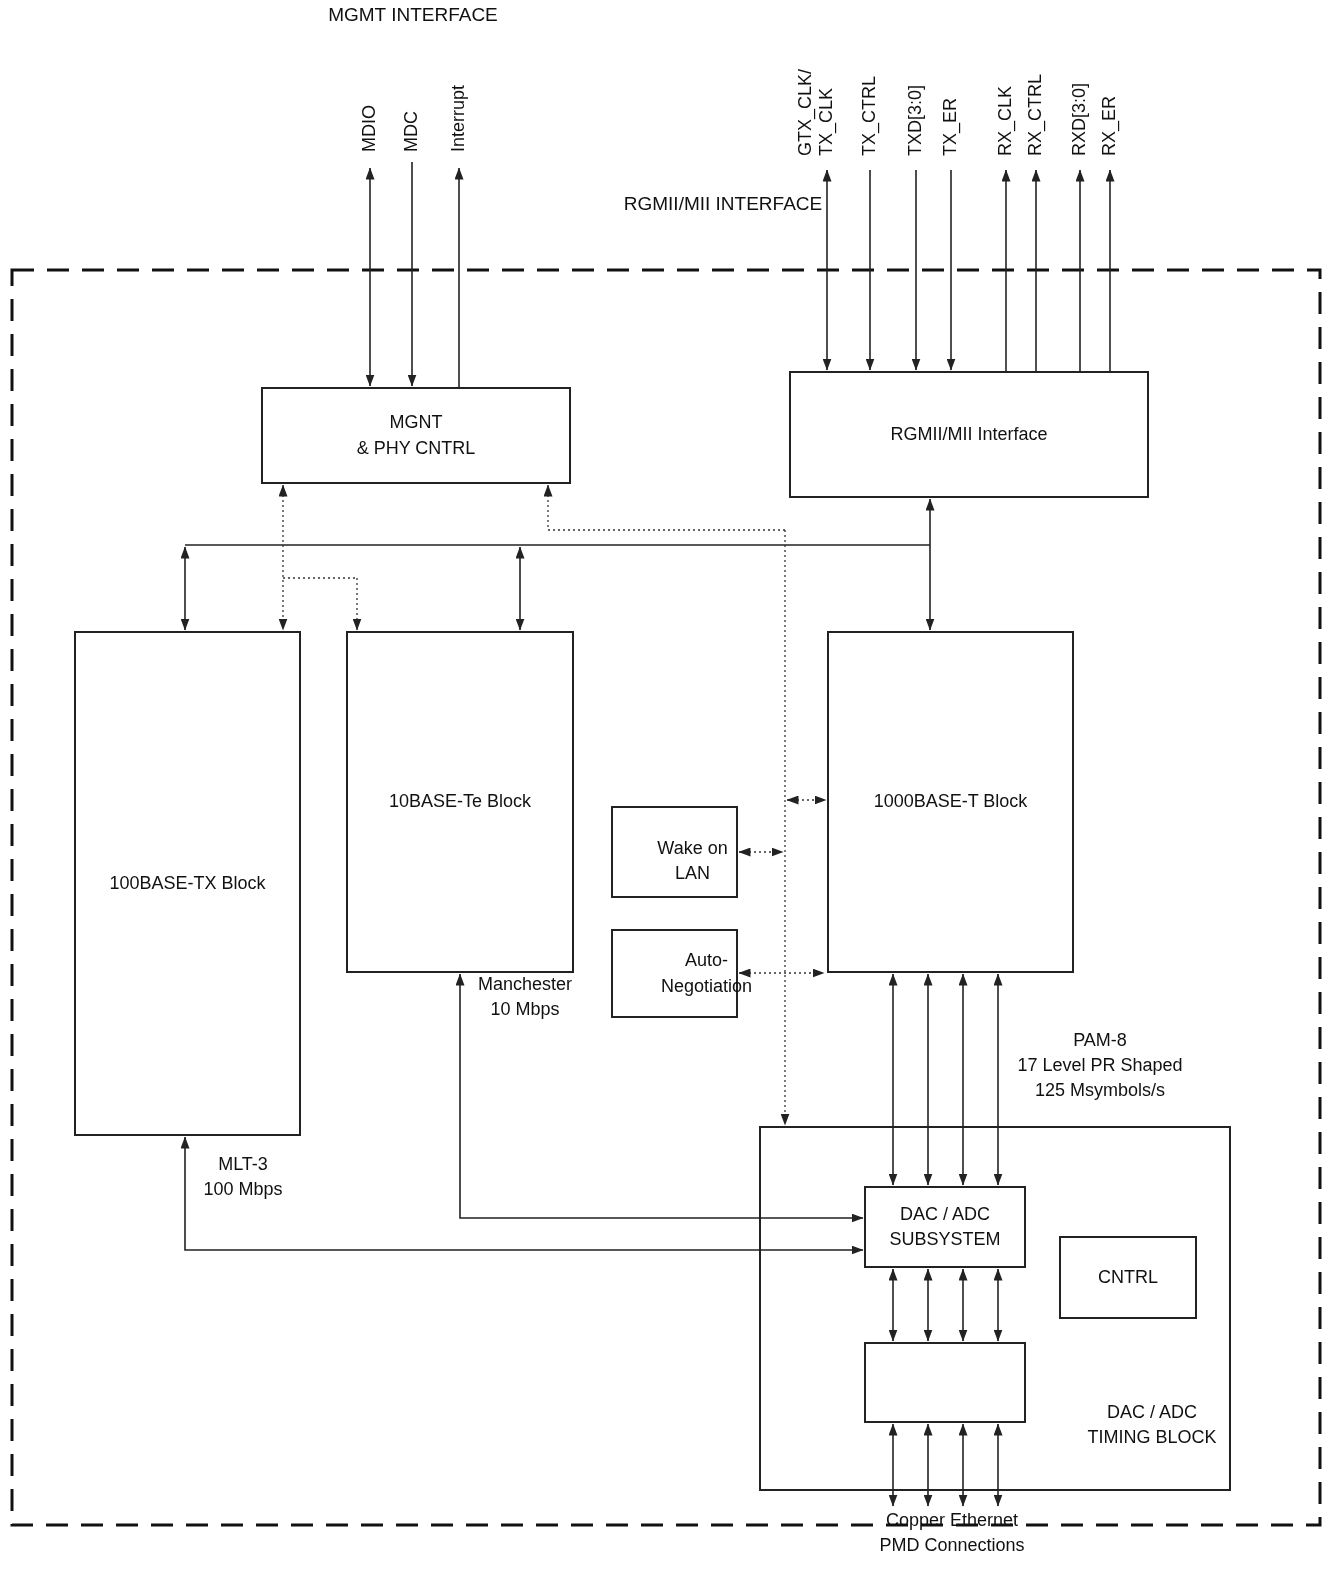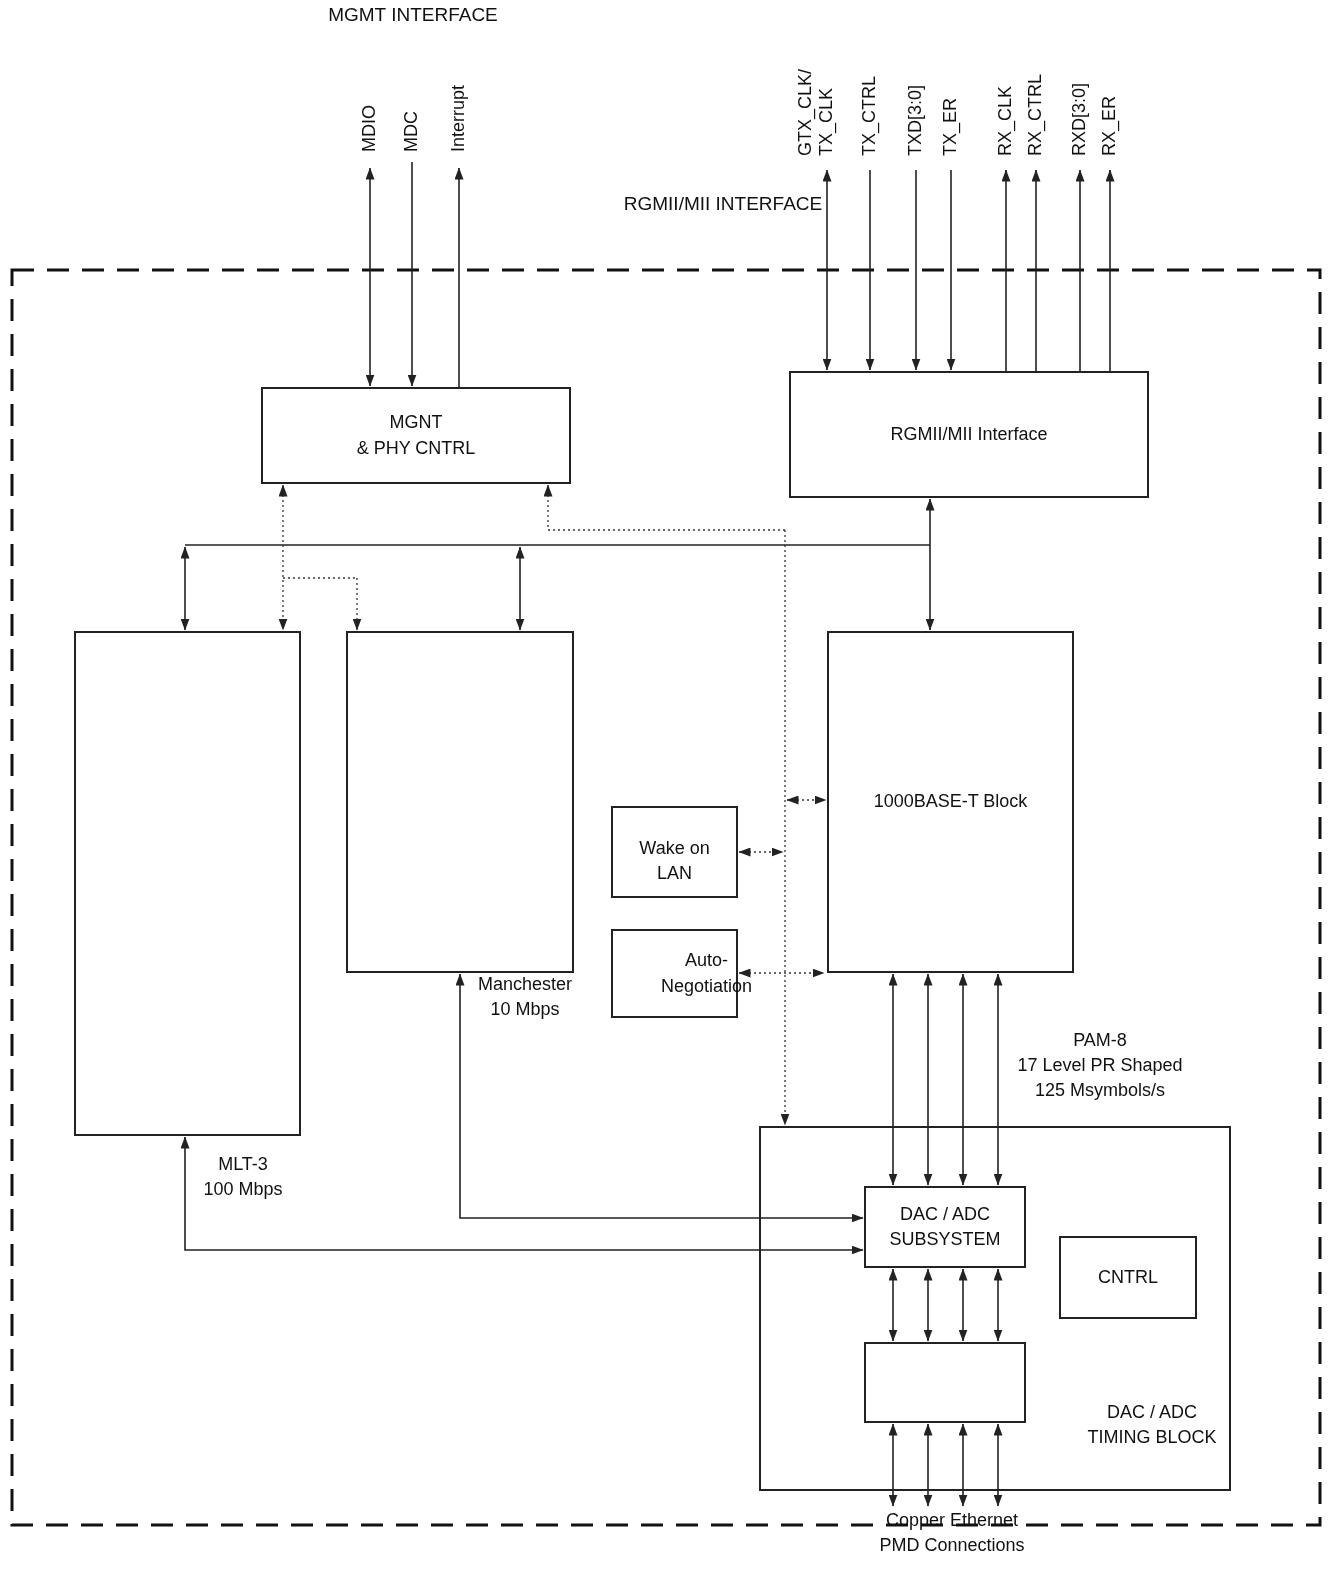--- a/index.html
+++ b/index.html
@@ -123,24 +123,30 @@
   <div class="vlabel" style="left:1069px;top:156px">RXD[3:0]</div>
   <div class="vlabel" style="left:1099px;top:156px">RX_ER</div>
 
   <div class="boxlabel" style="left:262px;top:388px;width:308px;height:95px">
     <div>MGNT</div>
     <div>&amp; PHY CNTRL</div>
   </div>
   <div class="boxlabel" style="left:790px;top:372px;width:358px;height:125px">
     <div>RGMII/MII Interface</div>
   </div>
+  <div class="boxlabel" style="left:75px;top:632px;width:225px;height:503px">
+    <div>100BASE-TX Block</div>
+  </div>
+  <div class="boxlabel" style="left:347px;top:632px;width:226px;height:340px">
+    <div>10BASE-Te Block</div>
+  </div>
   <div class="boxlabel" style="left:828px;top:632px;width:245px;height:340px">
     <div>1000BASE-T Block</div>
   </div>
-  <div class="boxlabel" style="left:612px;top:807px;width:125px;height:108px">
+  <div class="boxlabel" style="left:630px;top:807px;width:125px;height:108px">
     <div>Wake on</div>
     <div>LAN</div>
   </div>
   <div class="boxlabel" style="left:644px;top:930px;width:125px;height:87px">
     <div>Auto-</div>
     <div>Negotiation</div>
   </div>
   <div class="boxlabel" style="left:865px;top:1187px;width:160px;height:80px">
     <div>DAC / ADC</div>
     <div>SUBSYSTEM</div>

